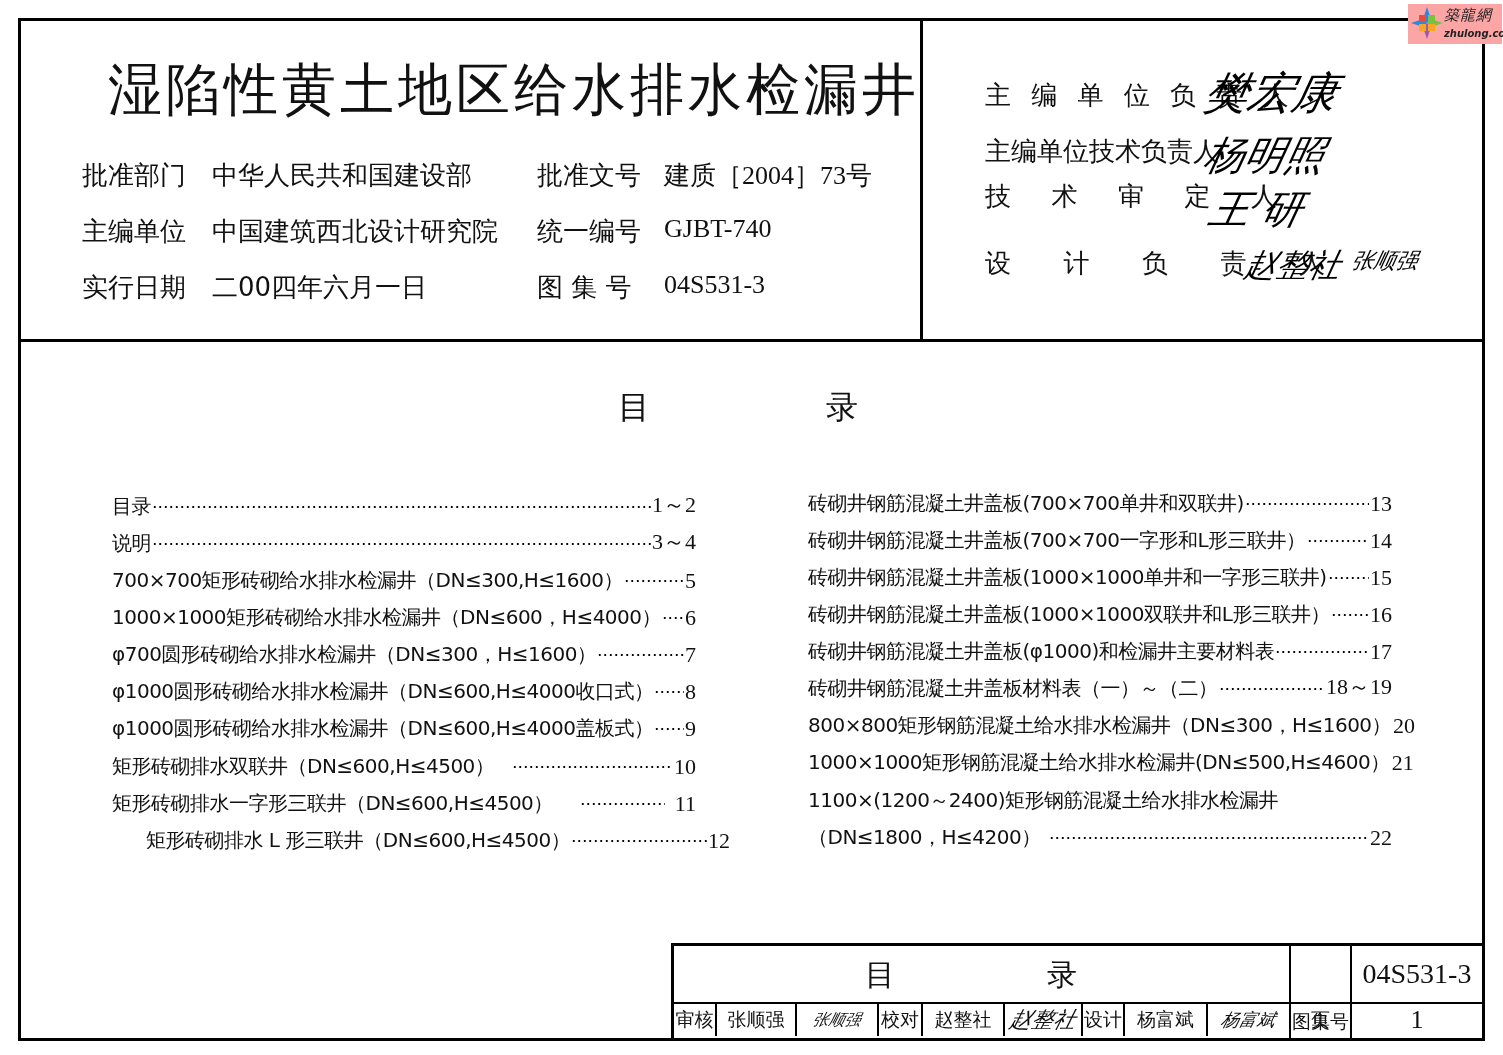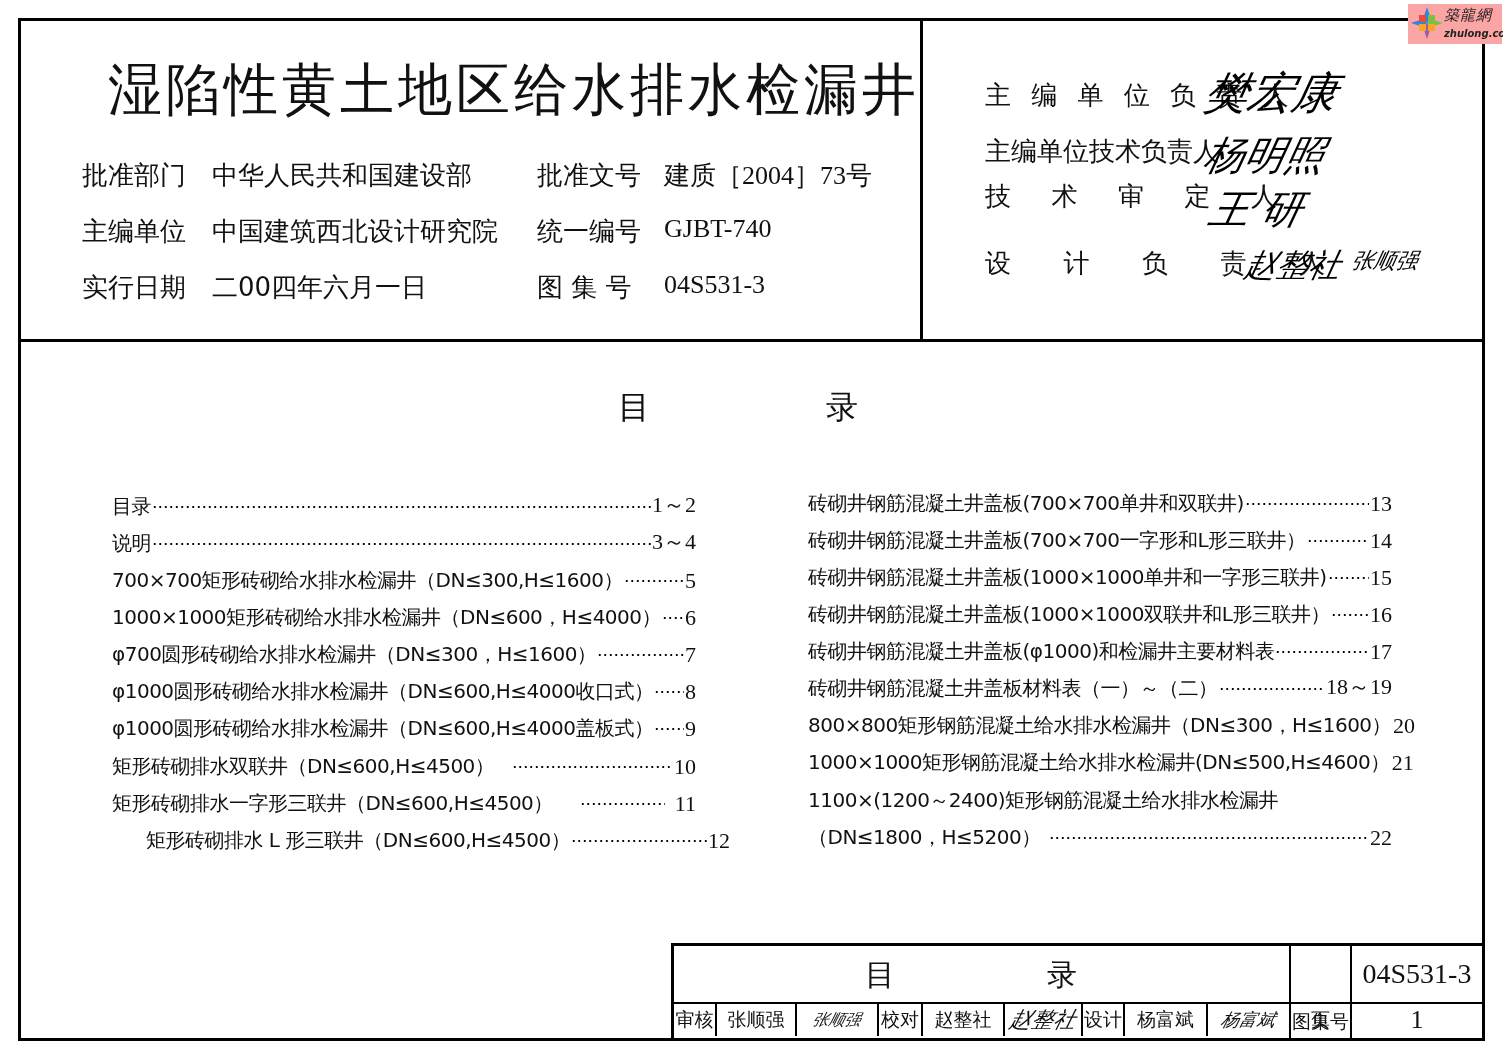--- a/index.html
+++ b/index.html
@@ -210,21 +210,21 @@
     </div>
   <div class="toc-entry" style="left:808px; top:746px; width:584px;">
       <span class="toc-text">1000×1000矩形钢筋混凝土给水排水检漏井(DN≤500,H≤4600）</span>
       <span class="toc-dots"></span>
       <span class="toc-page">21</span>
     </div>
   <div class="toc-entry" style="left:808px; top:784px; width:584px;">
       <span class="toc-text">1100×(1200～2400)矩形钢筋混凝土给水排水检漏井</span>
     </div>
   <div class="toc-entry" style="left:808px; top:821px; width:584px;">
-      <span class="toc-text">（DN≤1800，H≤5200）</span>
+      <span class="toc-text">（DN≤1800，H≤4200）</span>
       <span class="toc-dots" style="margin-left:8px;"></span>
       <span class="toc-page">22</span>
     </div>
 </div>
 
 <div>
 
   <div class="line" style="left:671px; top:943px; width:814px; height:3px;"></div>
   <div class="line" style="left:671px; top:943px; width:3px; height:95px;"></div>
   <div class="line" style="left:671px; top:1002px; width:811px; height:2px;"></div>

